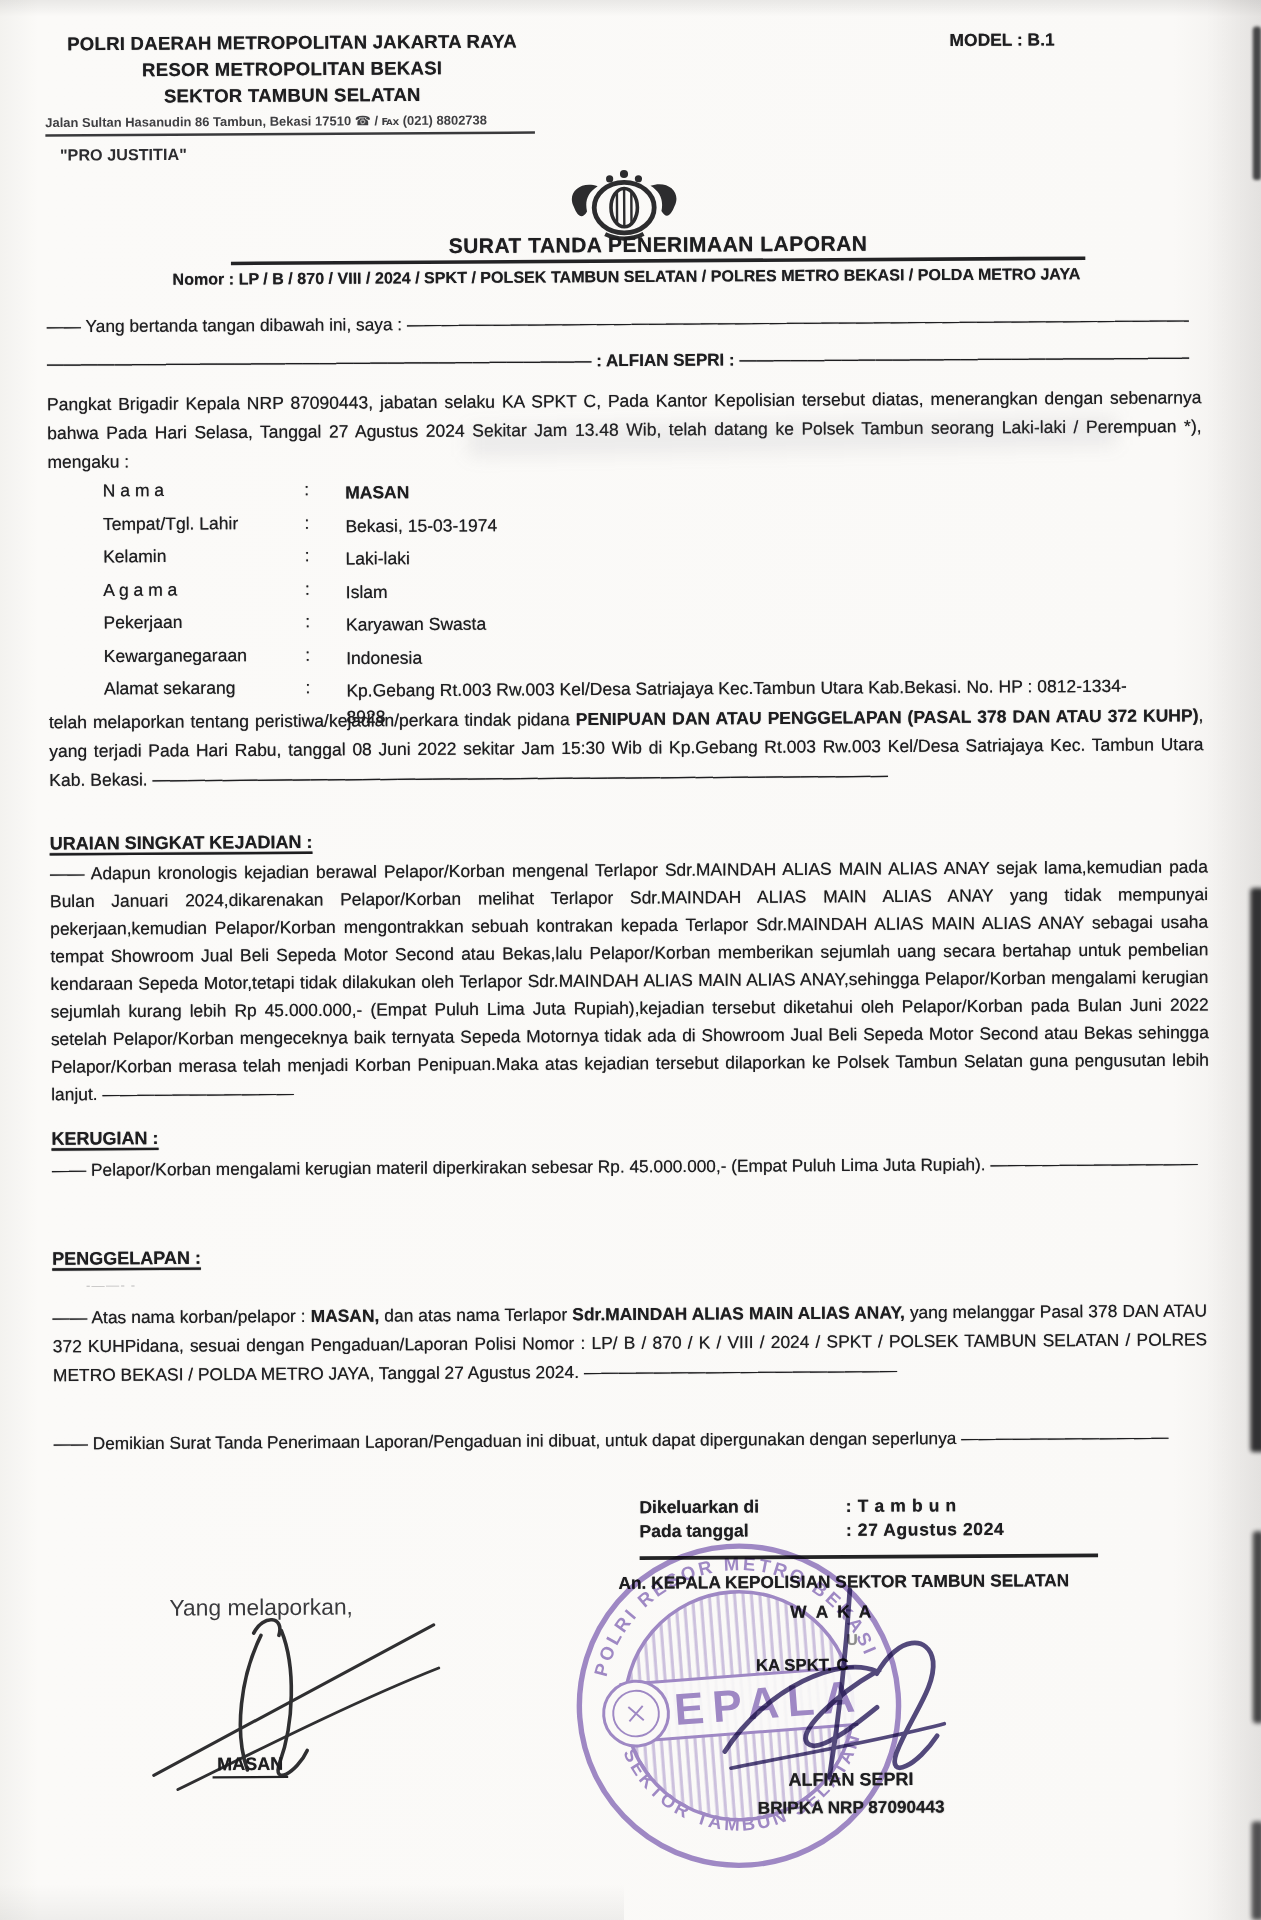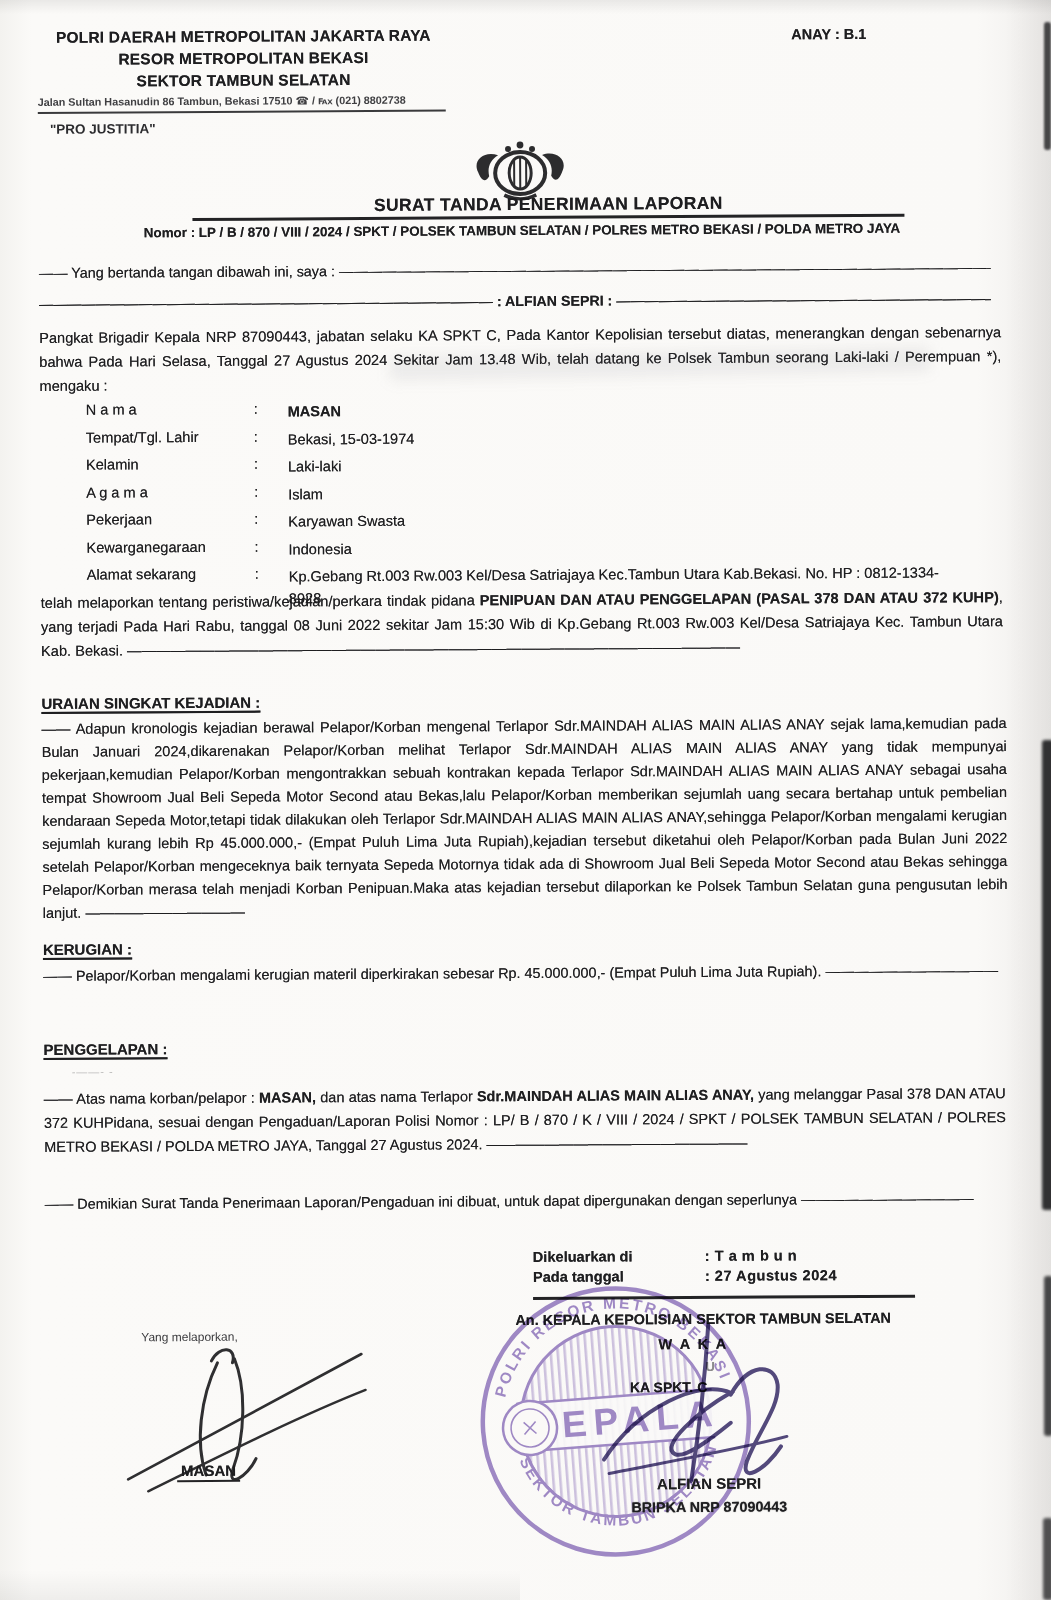--- a/index.html
+++ b/index.html
@@ -58,21 +58,21 @@
   .ilabel{width:172px;flex:none;}
   .ivalue{flex:1;letter-spacing:.5px;}
   .anline{top:1312px;left:460px;width:480px;text-align:center;font-weight:700;font-size:14.4px;}
   .waka{top:1337px;left:560px;width:260px;text-align:center;font-weight:700;font-size:14.5px;letter-spacing:2px;}
   .ubmark{top:1360px;left:702px;font-weight:700;font-size:13px;opacity:.5;}
   .kaspkt{top:1380px;left:555px;width:220px;text-align:center;font-weight:700;font-size:14px;}
   .signername{top:1476px;left:610px;width:190px;text-align:center;font-weight:700;font-size:15px;}
   .signernrp{top:1500px;left:580px;width:250px;text-align:center;font-weight:700;font-size:14.3px;
     text-shadow:0 0 1px rgba(30,30,30,.8);}
 
-  .reporterlabel{top:1328px;left:138px;font-size:12px;color:#3a3a3d;}
+  .reporterlabel{top:1328px;left:138px;font-size:19px;color:#3a3a3d;}
   .reportername{top:1460px;left:173px;font-weight:700;font-size:15px;
     border-bottom:2.5px solid #232325;padding:0 4px 1px;}
 
   .stamp{top:1272px;left:462px;width:300px;height:300px;transform:rotate(-4deg);
     mix-blend-mode:multiply;opacity:.82;color:#8a6fb8;}
   .sig-officer{top:1312px;left:575px;width:220px;height:190px;mix-blend-mode:multiply;opacity:.88;}
   .sig-reporter{top:1335px;left:110px;width:270px;height:160px;mix-blend-mode:multiply;opacity:.9;}
 
   .edge{position:absolute;background:#121214;border-radius:3px;}
   .edge1{right:0;top:22px;width:7px;height:128px;opacity:.75;filter:blur(1.2px);}
@@ -93,21 +93,21 @@
 
 <div class="page">
   <div class="content">
 
     <div class="abs letterhead ink">
       <div>POLRI DAERAH METROPOLITAN JAKARTA RAYA</div>
       <div>RESOR METROPOLITAN BEKASI</div>
       <div>SEKTOR TAMBUN SELATAN</div>
     </div>
 
-    <div class="abs model ink">ANAY : B.1</div>
+    <div class="abs model ink">MODEL : B.1</div>
     <div class="abs address">Jalan Sultan Hasanudin 86 Tambun, Bekasi 17510 ☎ / ℻ (021) 8802738</div>
     <div class="abs projust">"PRO JUSTITIA"</div>
 
     <div class="abs emblem">
       <svg viewBox="0 0 112 62" width="112" height="62">
         <g fill="none" stroke="#1b1b1d" opacity=".92">
           <path d="M14,32 C8,20 20,10 34,15 C26,20 23,27 25,36 C21,43 17,40 14,32 Z" fill="#1b1b1d" stroke="none"></path>
           <path d="M98,32 C104,20 92,10 78,15 C86,20 89,27 87,36 C91,43 95,40 98,32 Z" fill="#1b1b1d" stroke="none"></path>
           <ellipse cx="56" cy="33" rx="25" ry="21" stroke-width="4"></ellipse>
           <ellipse cx="56" cy="33" rx="11" ry="16" stroke-width="3"></ellipse>

